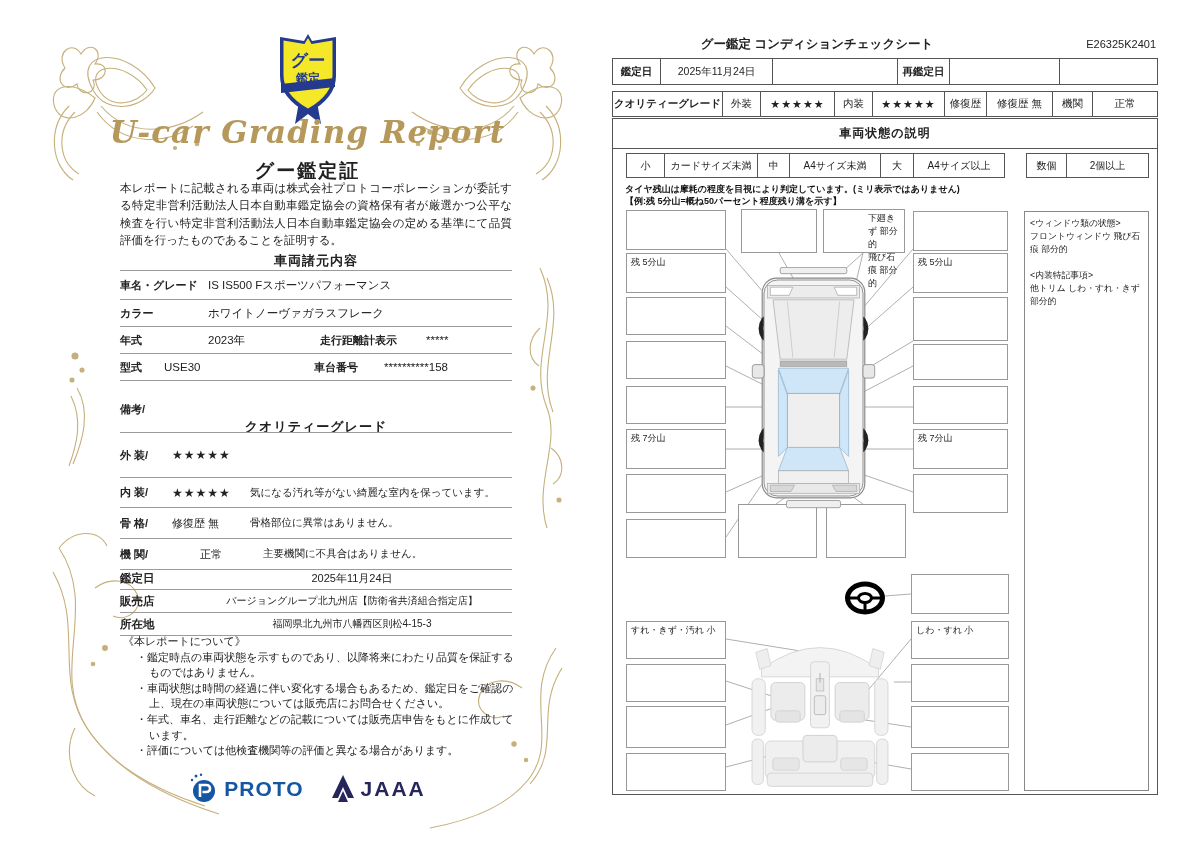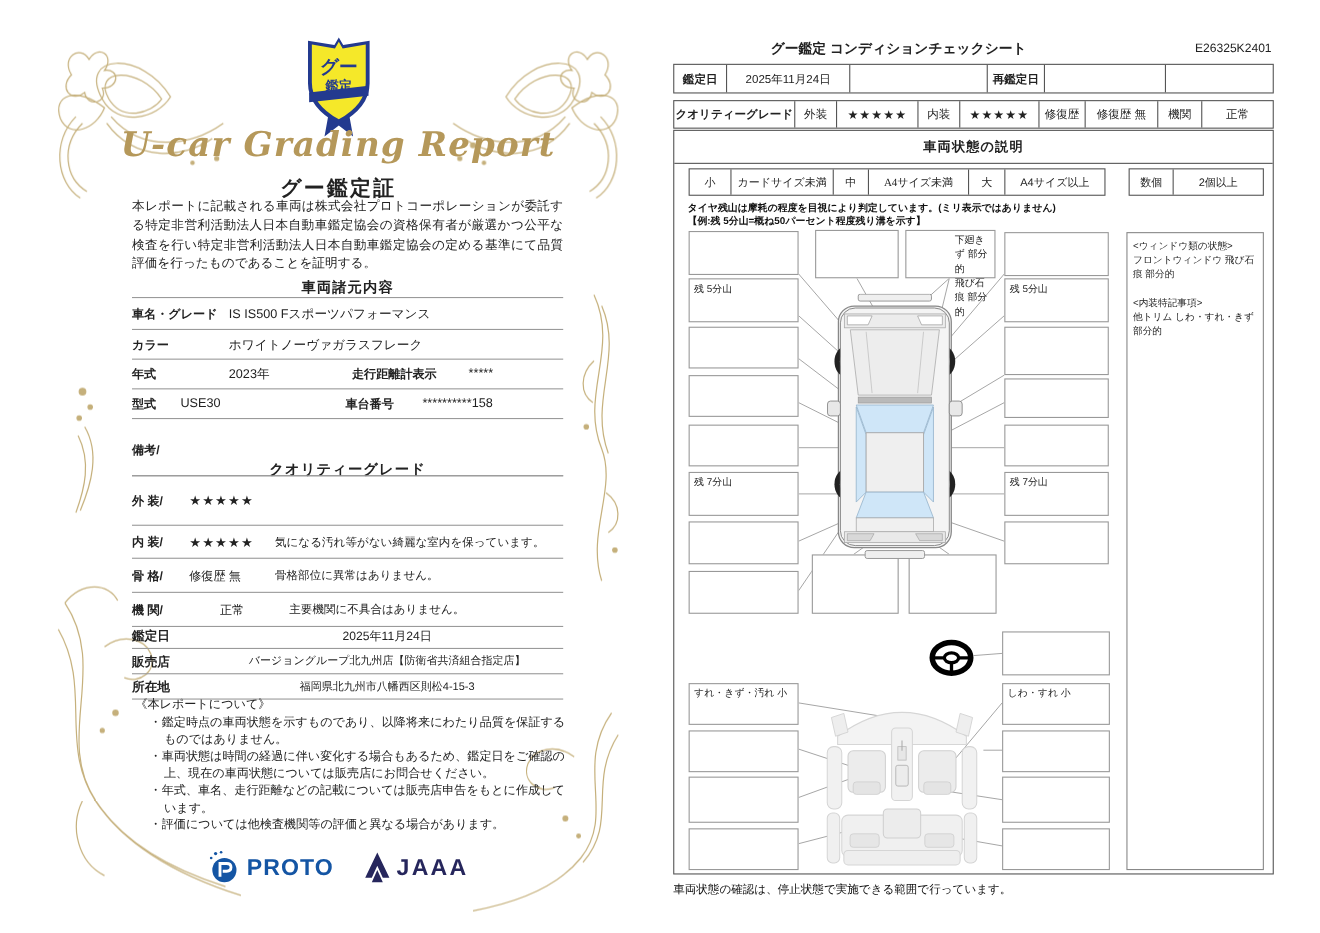--- a/index.html
+++ b/index.html
@@ -267,21 +267,21 @@
       <div class="cell" style="flex:1;">正常</div>
     </div>
 
     <div id="main-box" class="abs">
       <div id="mb-titleband">車両状態の説明</div>
 
       <div class="legend" style="left:13px;top:34px;width:379px;">
         <div class="cell" style="width:38px;">小</div>
         <div class="cell" style="width:93px;">カードサイズ未満</div>
         <div class="cell" style="width:32px;">中</div>
-        <div class="cell" style="width:91px;font-family:Liberation Serif, serif;">A4サイズ未満</div>
+        <div class="cell" style="width:91px;">A4サイズ未満</div>
         <div class="cell" style="width:33px;">大</div>
         <div class="cell" style="flex:1;">A4サイズ以上</div>
       </div>
       <div class="legend" style="left:413px;top:34px;width:123px;">
         <div class="cell" style="width:40px;">数個</div>
         <div class="cell" style="flex:1;">2個以上</div>
       </div>
 
       <div class="mb-note" style="top:64px;">タイヤ残山は摩耗の程度を目視により判定しています。(ミリ表示ではありません)</div>
       <div class="mb-note" style="top:76px;">【例:残 5分山=概ね50パーセント程度残り溝を示す】</div>
@@ -442,16 +442,15 @@
           <rect x="140" y="122" width="12" height="48" rx="5" fill="#f0f0f0" stroke="#d5d5d5" stroke-width="1"></rect>
           <rect x="22" y="124" width="116" height="40" rx="6" fill="#f0f0f0" stroke="#d5d5d5" stroke-width="1"></rect>
           <rect x="62" y="118" width="36" height="28" rx="4" fill="#ececec" stroke="#cfcfcf" stroke-width="1"></rect>
           <rect x="30" y="142" width="28" height="13" rx="3" fill="#e6e6e6" stroke="#cfcfcf" stroke-width="0.8"></rect>
           <rect x="102" y="142" width="28" height="13" rx="3" fill="#e6e6e6" stroke="#cfcfcf" stroke-width="0.8"></rect>
           <rect x="24" y="158" width="112" height="14" rx="4" fill="#eeeeee" stroke="#d5d5d5" stroke-width="1"></rect>
         </svg>
       </div>
     </div>
 
-    <div id="rp-footer" class="abs">車両状態の確認は、停止状態で実施できる範囲で行っています。</div>
   </div>
 
 </div>
 
 </body></html>

